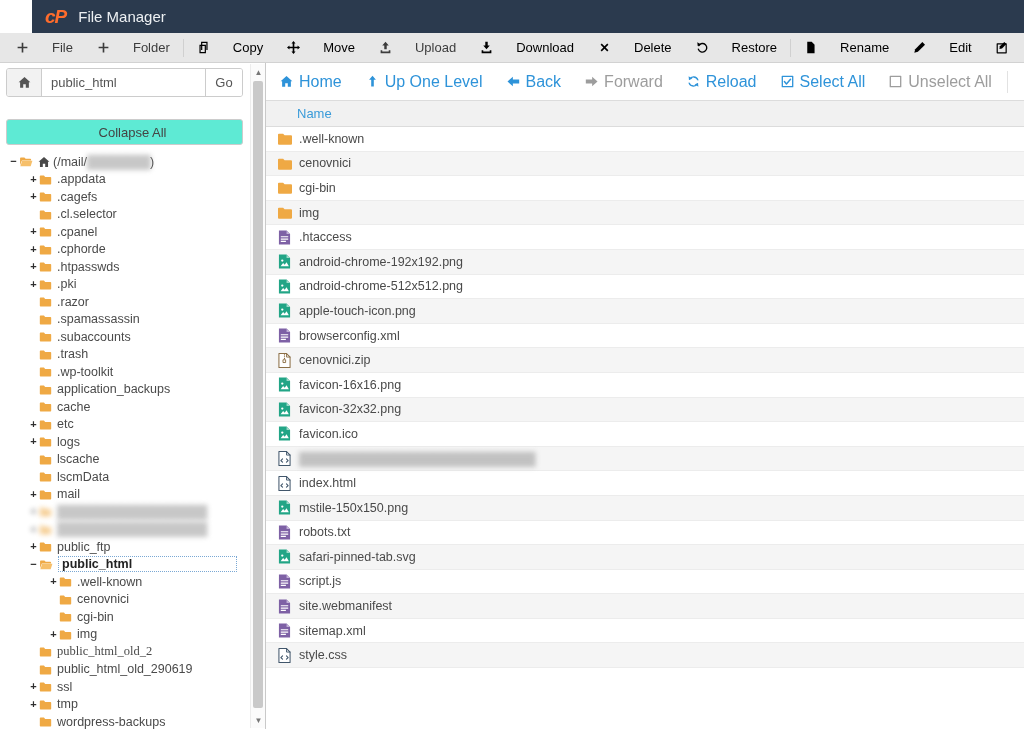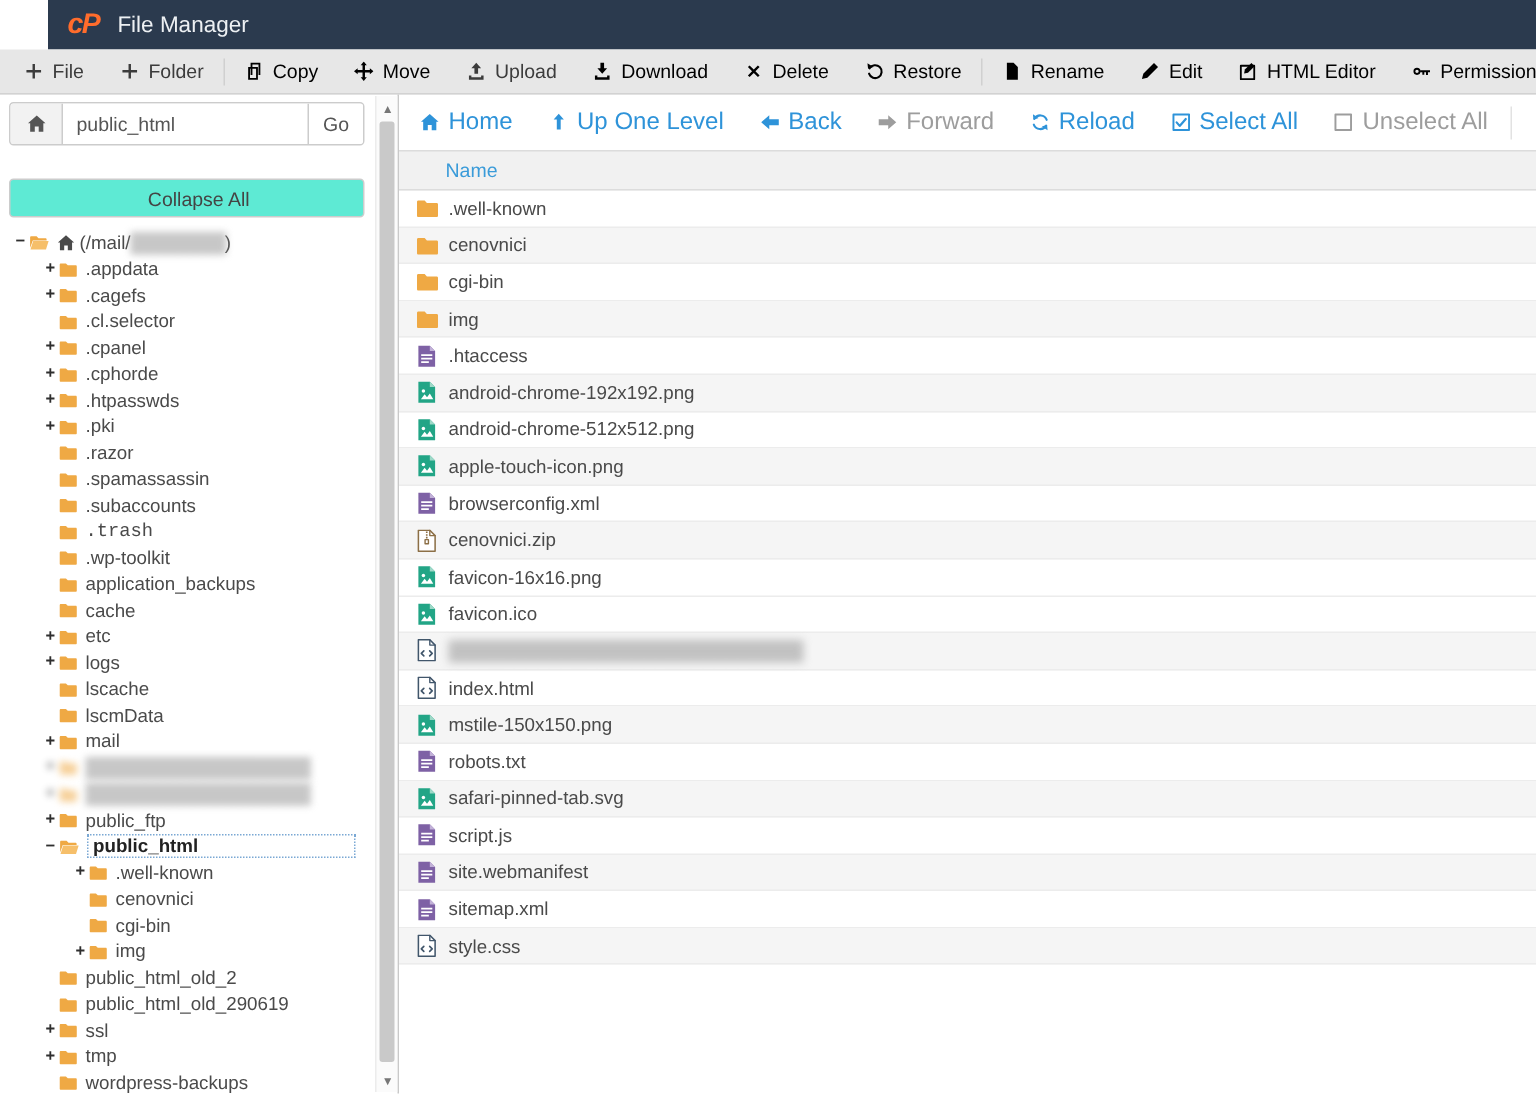--- a/index.html
+++ b/index.html
@@ -9,21 +9,21 @@
     font-family:"Liberation Sans", sans-serif; -webkit-font-smoothing:antialiased;
   }
   
   .topbar { height:33px; background:#2b3a4e; display:flex; align-items:center; padding:0 13px;margin-left:32px; }
   .logo { color:#ff6c2c; font-weight:bold; font-style:italic; font-size:19px; letter-spacing:-1px; margin-right:12px; }
   .topbar-title { color:#edf0f3; font-size:15px; }
 
   
   .main-toolbar { height:30px; background:#e7e7e7; border-bottom:1px solid #d2d2d2;
     display:flex; align-items:center; padding:0 4px; white-space:nowrap; overflow:hidden; }
-  .tb-item { display:flex; align-items:center; gap:6px; padding:4px 12px; font-size:13px; color:#3c3c3c; cursor:pointer; height:100%; }
+  .tb-item { display:flex; align-items:center; gap:23px; padding:4px 12px; font-size:13px; color:#3c3c3c; cursor:pointer; height:100%; }
   .tb-item.disabled { color:#000000; }
   .tb-item svg { flex:none; }
   .tb-sep { width:1px; height:18px; background:#d0d0d0; margin:0 1px; flex:none; }
 
   
   .workspace { display:flex; height:666px; }
 
   
   .sidebar { width:266px; border-right:1px solid #c9c9c9; position:relative; flex:none; overflow:hidden; }
   .sidebar-inner { width:247px; padding:5px 4px 0 6px; }
@@ -266,21 +266,21 @@
           </div>
           <div class="tree-row" style="padding-left: 22px;">
             <span class="expander"></span>
             <span class="tree-icon">
               <svg width="13" height="11" viewBox="0 0 16 13">
                 <path d="M1 2.6c0-.5.4-.9.9-.9h4.2l1.5 1.6h6.5c.5 0 .9.4.9.9v7.6c0 .5-.4.9-.9.9H1.9c-.5 0-.9-.4-.9-.9z" fill="#efa944"></path>
               </svg>
             </span>
             <span class="tree-label">.subaccounts</span>
           </div>
-          <div class="tree-row" style="padding-left: 22px; font-family: Liberation Mono, monospace;">
+          <div class="tree-row" style="padding-left: 22px;">
             <span class="expander"></span>
             <span class="tree-icon">
               <svg width="13" height="11" viewBox="0 0 16 13">
                 <path d="M1 2.6c0-.5.4-.9.9-.9h4.2l1.5 1.6h6.5c.5 0 .9.4.9.9v7.6c0 .5-.4.9-.9.9H1.9c-.5 0-.9-.4-.9-.9z" fill="#efa944"></path>
               </svg>
             </span>
             <span class="tree-label">.trash</span>
           </div>
           <div class="tree-row" style="padding-left: 22px;">
             <span class="expander"></span>
@@ -424,21 +424,21 @@
           </div>
           <div class="tree-row" style="padding-left: 42px;">
             <span class="expander">+</span>
             <span class="tree-icon">
               <svg width="13" height="11" viewBox="0 0 16 13">
                 <path d="M1 2.6c0-.5.4-.9.9-.9h4.2l1.5 1.6h6.5c.5 0 .9.4.9.9v7.6c0 .5-.4.9-.9.9H1.9c-.5 0-.9-.4-.9-.9z" fill="#efa944"></path>
               </svg>
             </span>
             <span class="tree-label">img</span>
           </div>
-          <div class="tree-row" style="padding-left: 22px;">
+          <div class="tree-row" style="padding-left: 22px; font-family: Liberation Serif, serif;">
             <span class="expander"></span>
             <span class="tree-icon">
               <svg width="13" height="11" viewBox="0 0 16 13">
                 <path d="M1 2.6c0-.5.4-.9.9-.9h4.2l1.5 1.6h6.5c.5 0 .9.4.9.9v7.6c0 .5-.4.9-.9.9H1.9c-.5 0-.9-.4-.9-.9z" fill="#efa944"></path>
               </svg>
             </span>
             <span class="tree-label">public_html_old_2</span>
           </div>
           <div class="tree-row" style="padding-left: 22px;">
             <span class="expander"></span>
@@ -645,111 +645,122 @@
           <span class="file-icon">
             <svg width="13" height="15" viewBox="0 0 14 16">
               <path d="M1 .5h8.2L13 4.3V15.5H1z" fill="#22a586"></path>
               <path d="M9.2.5v3.8H13z" fill="#9ed9c8"></path>
               <path d="M4.6 5.8a1.25 1.25 0 1 0 0 2.5 1.25 1.25 0 0 0 0-2.5z" fill="#fff"></path>
               <path d="M2.8 13l2.7-3.5 1.7 2 2-2.6 2.5 4.1z" fill="#fff"></path>
             </svg>
           </span>
           <span class="file-name">favicon-16x16.png</span>
         </div>
-        <div class="file-row">
+        <div class="file-row alt">
           <span class="file-icon">
             <svg width="13" height="15" viewBox="0 0 14 16">
               <path d="M1 .5h8.2L13 4.3V15.5H1z" fill="#22a586"></path>
               <path d="M9.2.5v3.8H13z" fill="#9ed9c8"></path>
               <path d="M4.6 5.8a1.25 1.25 0 1 0 0 2.5 1.25 1.25 0 0 0 0-2.5z" fill="#fff"></path>
               <path d="M2.8 13l2.7-3.5 1.7 2 2-2.6 2.5 4.1z" fill="#fff"></path>
             </svg>
           </span>
-          <span class="file-name">favicon.ico</span>
-        </div>
-        <div class="file-row alt">
-          <span class="file-icon">
-            <svg width="13" height="15" viewBox="0 0 14 16">
-              <path d="M1 .5h8.2L13 4.3V15.5H1z" fill="#fff" stroke="#41566b" stroke-width="1.1" stroke-linecap="round" stroke-linejoin="round"></path>
-              <path d="M9.2.5v3.8H13" fill="none" stroke="#41566b" stroke-width="1" stroke-linecap="round" stroke-linejoin="round"></path>
-              <path d="M4.9 8.4L3.1 10.2 4.9 12M9.1 8.4l1.8 1.8L9.1 12" fill="none" stroke="#41566b" stroke-width="1.2" stroke-linecap="round" stroke-linejoin="round"></path>
-            </svg>
-          </span>
-          <span class="file-name redacted">██████████████████████████████</span>
-        </div>
-        <div class="file-row">
-          <span class="file-icon">
-            <svg width="13" height="15" viewBox="0 0 14 16">
-              <path d="M1 .5h8.2L13 4.3V15.5H1z" fill="#fff" stroke="#41566b" stroke-width="1.1" stroke-linecap="round" stroke-linejoin="round"></path>
-              <path d="M9.2.5v3.8H13" fill="none" stroke="#41566b" stroke-width="1" stroke-linecap="round" stroke-linejoin="round"></path>
-              <path d="M4.9 8.4L3.1 10.2 4.9 12M9.1 8.4l1.8 1.8L9.1 12" fill="none" stroke="#41566b" stroke-width="1.2" stroke-linecap="round" stroke-linejoin="round"></path>
-            </svg>
-          </span>
-          <span class="file-name">index.html</span>
-        </div>
-        <div class="file-row alt">
+          <span class="file-name">favicon-32x32.png</span>
+        </div>
+        <div class="file-row">
           <span class="file-icon">
             <svg width="13" height="15" viewBox="0 0 14 16">
               <path d="M1 .5h8.2L13 4.3V15.5H1z" fill="#22a586"></path>
               <path d="M9.2.5v3.8H13z" fill="#9ed9c8"></path>
               <path d="M4.6 5.8a1.25 1.25 0 1 0 0 2.5 1.25 1.25 0 0 0 0-2.5z" fill="#fff"></path>
               <path d="M2.8 13l2.7-3.5 1.7 2 2-2.6 2.5 4.1z" fill="#fff"></path>
             </svg>
           </span>
-          <span class="file-name">mstile-150x150.png</span>
-        </div>
-        <div class="file-row">
-          <span class="file-icon">
-            <svg width="13" height="15" viewBox="0 0 14 16">
-              <path d="M1 .5h8.2L13 4.3V15.5H1z" fill="#7e61a5"></path>
-              <path d="M9.2.5v3.8H13z" fill="#c2b1d8"></path>
-              <path d="M3 6.6h8v1.2H3zM3 9.1h8v1.2H3zM3 11.6h5.5v1.2H3z" fill="#fff"></path>
-            </svg>
-          </span>
-          <span class="file-name">robots.txt</span>
+          <span class="file-name">favicon.ico</span>
+        </div>
+        <div class="file-row alt">
+          <span class="file-icon">
+            <svg width="13" height="15" viewBox="0 0 14 16">
+              <path d="M1 .5h8.2L13 4.3V15.5H1z" fill="#fff" stroke="#41566b" stroke-width="1.1" stroke-linecap="round" stroke-linejoin="round"></path>
+              <path d="M9.2.5v3.8H13" fill="none" stroke="#41566b" stroke-width="1" stroke-linecap="round" stroke-linejoin="round"></path>
+              <path d="M4.9 8.4L3.1 10.2 4.9 12M9.1 8.4l1.8 1.8L9.1 12" fill="none" stroke="#41566b" stroke-width="1.2" stroke-linecap="round" stroke-linejoin="round"></path>
+            </svg>
+          </span>
+          <span class="file-name redacted">██████████████████████████████</span>
+        </div>
+        <div class="file-row">
+          <span class="file-icon">
+            <svg width="13" height="15" viewBox="0 0 14 16">
+              <path d="M1 .5h8.2L13 4.3V15.5H1z" fill="#fff" stroke="#41566b" stroke-width="1.1" stroke-linecap="round" stroke-linejoin="round"></path>
+              <path d="M9.2.5v3.8H13" fill="none" stroke="#41566b" stroke-width="1" stroke-linecap="round" stroke-linejoin="round"></path>
+              <path d="M4.9 8.4L3.1 10.2 4.9 12M9.1 8.4l1.8 1.8L9.1 12" fill="none" stroke="#41566b" stroke-width="1.2" stroke-linecap="round" stroke-linejoin="round"></path>
+            </svg>
+          </span>
+          <span class="file-name">index.html</span>
         </div>
         <div class="file-row alt">
           <span class="file-icon">
             <svg width="13" height="15" viewBox="0 0 14 16">
               <path d="M1 .5h8.2L13 4.3V15.5H1z" fill="#22a586"></path>
               <path d="M9.2.5v3.8H13z" fill="#9ed9c8"></path>
               <path d="M4.6 5.8a1.25 1.25 0 1 0 0 2.5 1.25 1.25 0 0 0 0-2.5z" fill="#fff"></path>
               <path d="M2.8 13l2.7-3.5 1.7 2 2-2.6 2.5 4.1z" fill="#fff"></path>
             </svg>
           </span>
-          <span class="file-name">safari-pinned-tab.svg</span>
+          <span class="file-name">mstile-150x150.png</span>
         </div>
         <div class="file-row">
           <span class="file-icon">
             <svg width="13" height="15" viewBox="0 0 14 16">
               <path d="M1 .5h8.2L13 4.3V15.5H1z" fill="#7e61a5"></path>
               <path d="M9.2.5v3.8H13z" fill="#c2b1d8"></path>
               <path d="M3 6.6h8v1.2H3zM3 9.1h8v1.2H3zM3 11.6h5.5v1.2H3z" fill="#fff"></path>
             </svg>
           </span>
-          <span class="file-name">script.js</span>
-        </div>
-        <div class="file-row alt">
+          <span class="file-name">robots.txt</span>
+        </div>
+        <div class="file-row alt">
+          <span class="file-icon">
+            <svg width="13" height="15" viewBox="0 0 14 16">
+              <path d="M1 .5h8.2L13 4.3V15.5H1z" fill="#22a586"></path>
+              <path d="M9.2.5v3.8H13z" fill="#9ed9c8"></path>
+              <path d="M4.6 5.8a1.25 1.25 0 1 0 0 2.5 1.25 1.25 0 0 0 0-2.5z" fill="#fff"></path>
+              <path d="M2.8 13l2.7-3.5 1.7 2 2-2.6 2.5 4.1z" fill="#fff"></path>
+            </svg>
+          </span>
+          <span class="file-name">safari-pinned-tab.svg</span>
+        </div>
+        <div class="file-row">
           <span class="file-icon">
             <svg width="13" height="15" viewBox="0 0 14 16">
               <path d="M1 .5h8.2L13 4.3V15.5H1z" fill="#7e61a5"></path>
               <path d="M9.2.5v3.8H13z" fill="#c2b1d8"></path>
               <path d="M3 6.6h8v1.2H3zM3 9.1h8v1.2H3zM3 11.6h5.5v1.2H3z" fill="#fff"></path>
             </svg>
           </span>
-          <span class="file-name">site.webmanifest</span>
-        </div>
-        <div class="file-row">
+          <span class="file-name">script.js</span>
+        </div>
+        <div class="file-row alt">
           <span class="file-icon">
             <svg width="13" height="15" viewBox="0 0 14 16">
               <path d="M1 .5h8.2L13 4.3V15.5H1z" fill="#7e61a5"></path>
               <path d="M9.2.5v3.8H13z" fill="#c2b1d8"></path>
               <path d="M3 6.6h8v1.2H3zM3 9.1h8v1.2H3zM3 11.6h5.5v1.2H3z" fill="#fff"></path>
             </svg>
           </span>
+          <span class="file-name">site.webmanifest</span>
+        </div>
+        <div class="file-row">
+          <span class="file-icon">
+            <svg width="13" height="15" viewBox="0 0 14 16">
+              <path d="M1 .5h8.2L13 4.3V15.5H1z" fill="#7e61a5"></path>
+              <path d="M9.2.5v3.8H13z" fill="#c2b1d8"></path>
+              <path d="M3 6.6h8v1.2H3zM3 9.1h8v1.2H3zM3 11.6h5.5v1.2H3z" fill="#fff"></path>
+            </svg>
+          </span>
           <span class="file-name">sitemap.xml</span>
         </div>
         <div class="file-row alt">
           <span class="file-icon">
             <svg width="13" height="15" viewBox="0 0 14 16">
               <path d="M1 .5h8.2L13 4.3V15.5H1z" fill="#fff" stroke="#41566b" stroke-width="1.1" stroke-linecap="round" stroke-linejoin="round"></path>
               <path d="M9.2.5v3.8H13" fill="none" stroke="#41566b" stroke-width="1" stroke-linecap="round" stroke-linejoin="round"></path>
               <path d="M4.9 8.4L3.1 10.2 4.9 12M9.1 8.4l1.8 1.8L9.1 12" fill="none" stroke="#41566b" stroke-width="1.2" stroke-linecap="round" stroke-linejoin="round"></path>
             </svg>
           </span>

